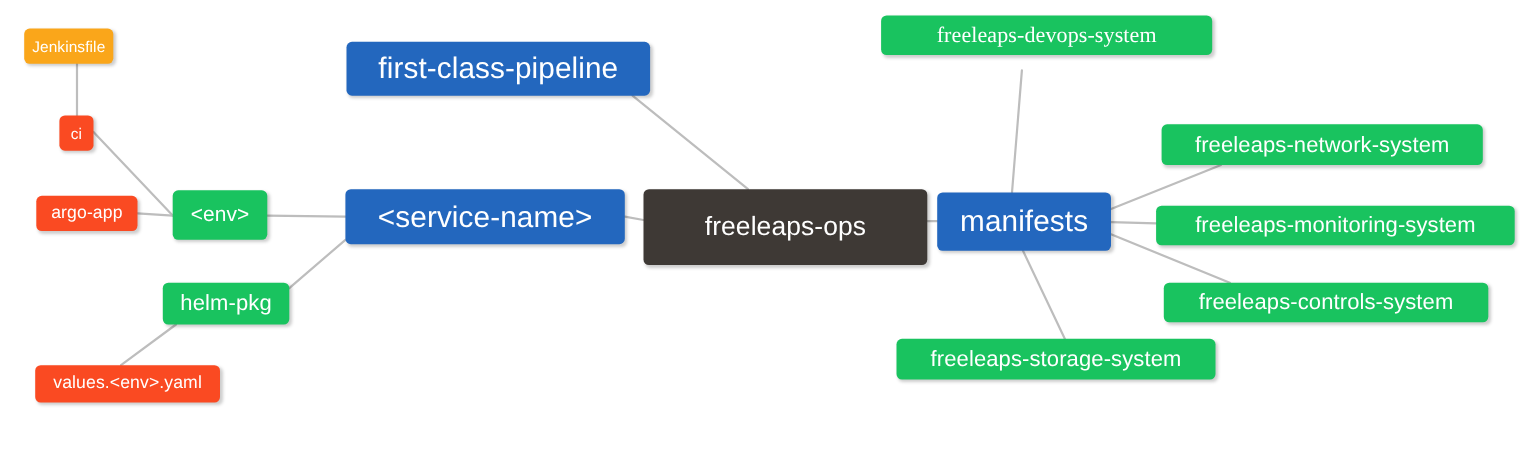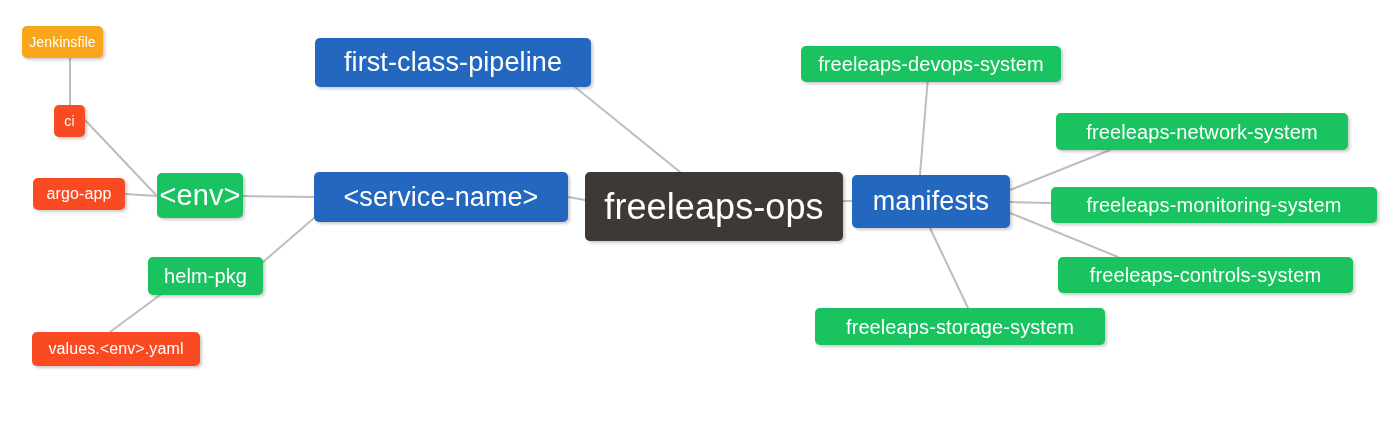--- a/index.html
+++ b/index.html
@@ -35,23 +35,23 @@
     line-height: 1;
     letter-spacing: 0.1px;
     box-shadow: 2px 2px 3px rgba(0,0,0,0.20);
   }
   .n-root     { background: #3e3935; }
   .n-blue     { background: #2367be; }
   .n-green    { background: #19c35f; }
   .n-orange   { background: #faa61a; }
   .n-red      { background: #fa4a22; }
 
-  .sz-xxl { font-size: 36px; }
+  .sz-xxl { font-size: 24px; }
   .sz-xl  { font-size: 27px; justify-content: center; }
-  .sz-lg  { font-size: 29px; }
+  .sz-lg  { font-size: 19px; }
   .sz-md  { font-size: 20px; }
   .sz-sm  { font-size: 16px; }
   .sz-xs  { font-size: 14px; }
 </style>
 </head>
 <body>
 
 <div id="canvas">
 
   <svg id="edge-layer" viewBox="0 0 1390 421" xmlns="http://www.w3.org/2000/svg">
@@ -95,21 +95,21 @@
       </div>
       <div class="node n-blue sz-xl" style="left: 314px; top: 172px; width: 254px; height: 50px;">
         <span>&lt;service-name&gt;</span>
       </div>
       <div class="node n-root sz-xxl" style="left: 585px; top: 172px; width: 258px; height: 69px;">
         <span>freeleaps-ops</span>
       </div>
       <div class="node n-blue sz-xl" style="left: 852px; top: 175px; width: 158px; height: 53px;">
         <span>manifests</span>
       </div>
-      <div class="node n-green sz-md" style="left: 801px; top: 46px; width: 260px; height: 36px;">
+      <div class="node n-green sz-md" style="left: 801px; top: 14px; width: 301px; height: 36px; font-family: Liberation Serif, serif;">
         <span>freeleaps-devops-system</span>
       </div>
       <div class="node n-green sz-md" style="left: 1056px; top: 113px; width: 292px; height: 37px; justify-content: center;">
         <span>freeleaps-network-system</span>
       </div>
       <div class="node n-green sz-md" style="left: 1051px; top: 187px; width: 326px; height: 36px;">
         <span>freeleaps-monitoring-system</span>
       </div>
       <div class="node n-green sz-md" style="left: 1058px; top: 257px; width: 295px; height: 36px;">
         <span>freeleaps-controls-system</span>

